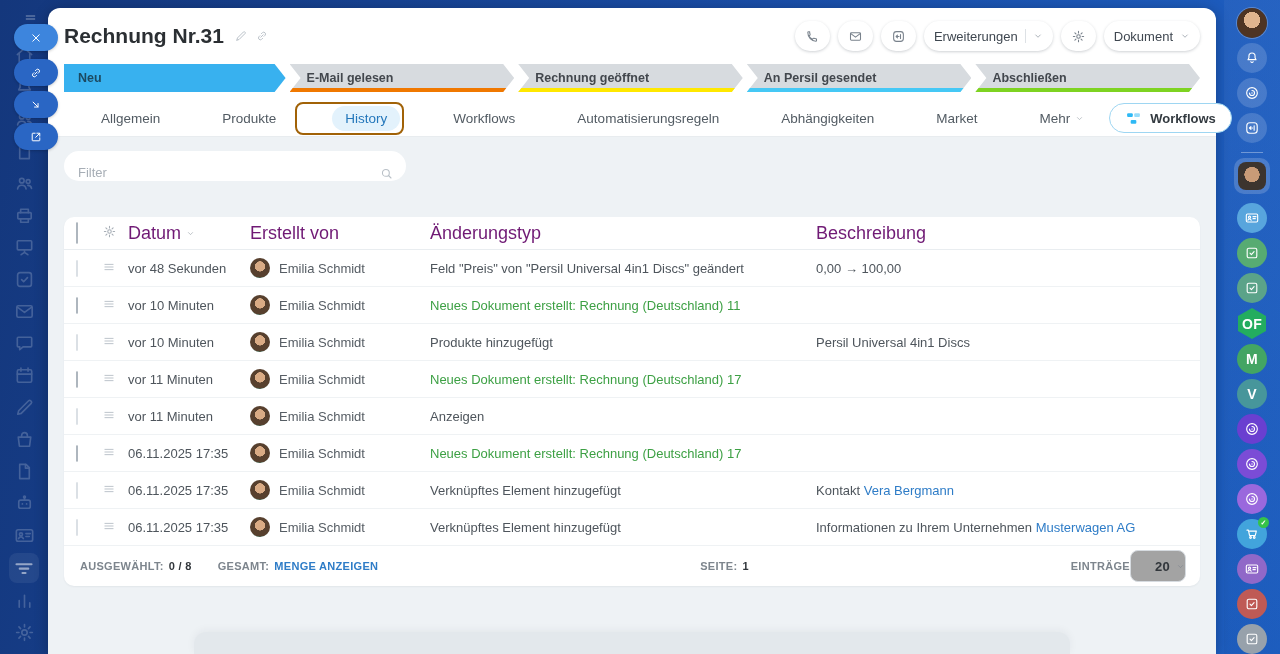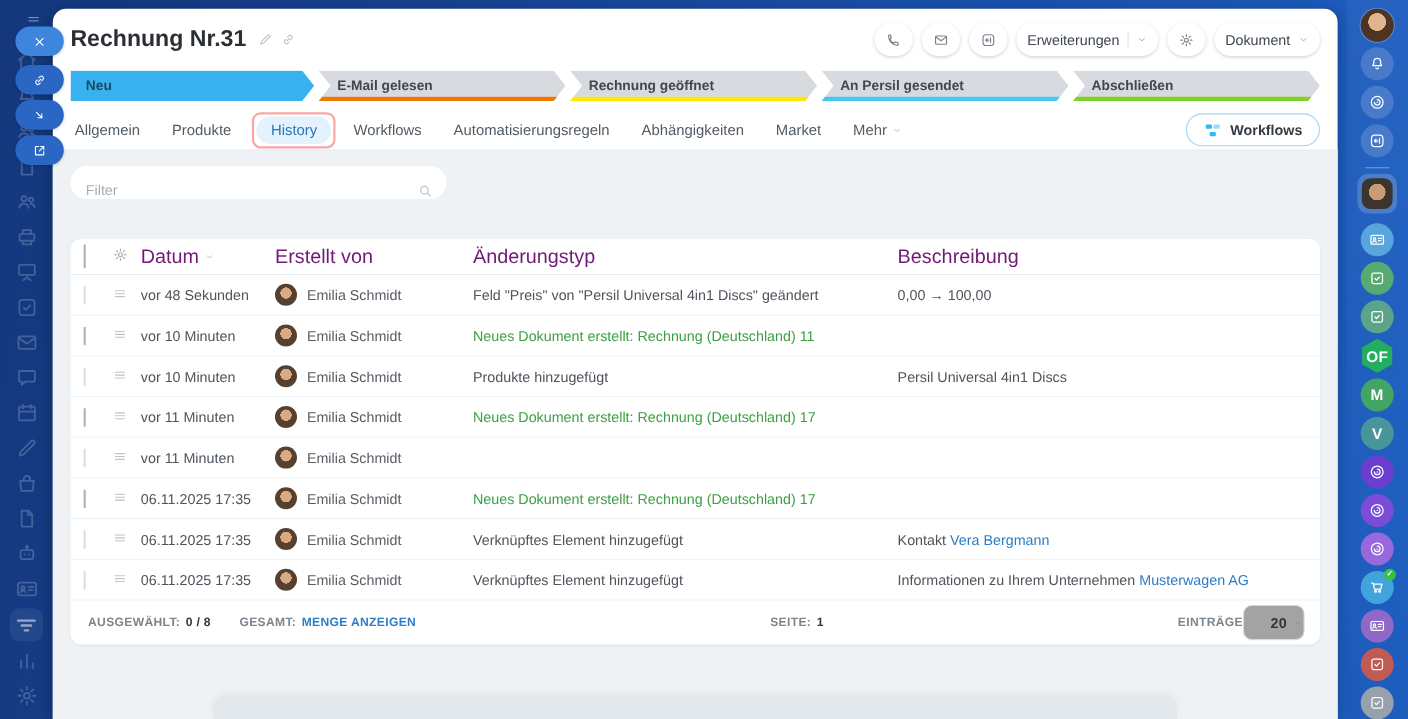--- a/index.html
+++ b/index.html
@@ -34,24 +34,24 @@
 
   
   .stages{display:flex;gap:4px;padding:0 16px;height:28px;}
   .stage{flex:1;position:relative;background:#d7dbdf;display:flex;align-items:center;padding-left:17px;font-size:12.5px;font-weight:700;color:#42474d;cursor:pointer;clip-path:polygon(0 0,calc(100% - 11px) 0,100% 50%,calc(100% - 11px) 100%,0 100%,11px 50%);}
   .stage:first-child{clip-path:polygon(0 0,calc(100% - 11px) 0,100% 50%,calc(100% - 11px) 100%,0 100%);padding-left:14px;}
   .stage.active{background:#38b1ef;color:#1c4a61;}
   .stage-underline{position:absolute;left:0;right:0;bottom:0;height:4px;}
 
   
   .tabs-row{display:flex;align-items:center;padding:9px 16px 0;height:34px;}
-  .tab{padding:5px 4px;margin-right:21px;color:#525b63;font-size:13.5px;cursor:pointer;display:flex;align-items:center;gap:5px;white-space:nowrap;}
+  .tab{padding:5px 4px;margin-right:21px;color:#525b63;font-size:13.5px;cursor:pointer;display:flex;align-items:center;gap:5px;white-space:nowrap;margin-left:33px;}
   .tab .chev{width:9px;height:9px;color:#9aa2aa;}
   .tab-active-pill{color:#2477bb;background:#e3f2fc;border-radius:14px;padding:5px 13px;}
-  .tab-box{border:2px solid #fca5a5;border-radius:8px;padding:2px;margin:0 12px 0 -6px;display:flex;}
+  .tab-box{border:2px solid #a16207;border-radius:8px;padding:2px;margin:0 12px 0 -6px;display:flex;}
   .tab-box .tab{margin-right:0;}
   .workflows-btn{margin-left:auto;height:30px;border-radius:16px;border:1px solid #9ed6f2;background:#fff;display:flex;gap:8px;padding:0 15px;align-items:center;font-weight:700;color:#333a40;font-size:13px;cursor:pointer;font-family:inherit;}
   .workflows-btn .icn{width:17px;height:17px;color:#2fb9f5;}
 
   
   .card-body{position:absolute;top:128px;bottom:0;left:0;right:0;background:#eef2f5;padding:14px 16px 0;border-top:1px solid #e8ecef;}
   .filter-box{width:318px;height:30px;background:#fff;border-radius:16px;display:flex;align-items:flex-end;padding:0 12px;gap:8px;}
   .filter-box input{flex:1;border:0;outline:none;font-size:13px;color:#3f454b;background:transparent;font-family:inherit;}
   .filter-box input::placeholder{color:#a7aeb6;}
   .filter-box .icn{width:15px;height:15px;color:#b9c0c7;cursor:pointer;}
@@ -546,20 +546,21 @@
               <div><span class="icn burger-sm">
                   <svg viewBox="0 0 24 24" fill="none" stroke="currentColor" stroke-width="1.7" stroke-linecap="round" stroke-linejoin="round">
                     <path d="M5 7.5h14M5 12h14M5 16.5h14"></path>
                   </svg>
                 </span></div>
               <div>vor 11 Minuten</div>
               <div class="author-cell">
                 <span class="avatar"></span>
                 <span>Emilia Schmidt</span>
               </div>
+              <div class="chg">Anzeigen</div>
               <div class="desc"></div>
             </div>
             <div class="trow">
               <div><span class="cb"></span></div>
               <div><span class="icn burger-sm">
                   <svg viewBox="0 0 24 24" fill="none" stroke="currentColor" stroke-width="1.7" stroke-linecap="round" stroke-linejoin="round">
                     <path d="M5 7.5h14M5 12h14M5 16.5h14"></path>
                   </svg>
                 </span></div>
               <div>06.11.2025 17:35</div>

